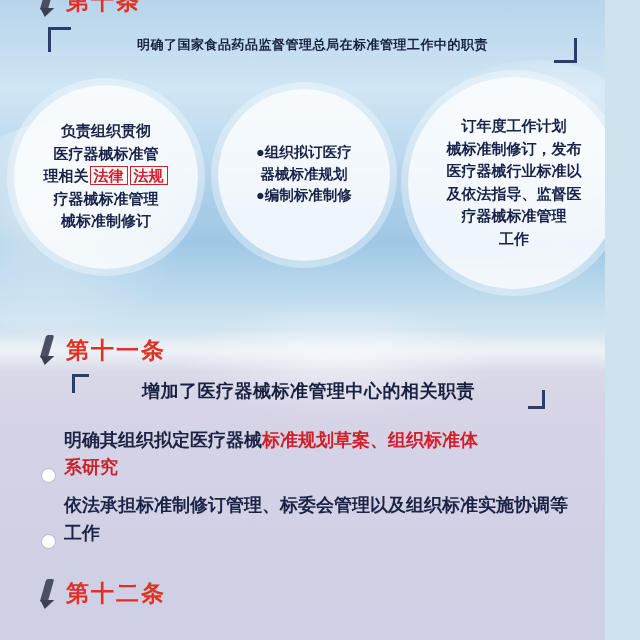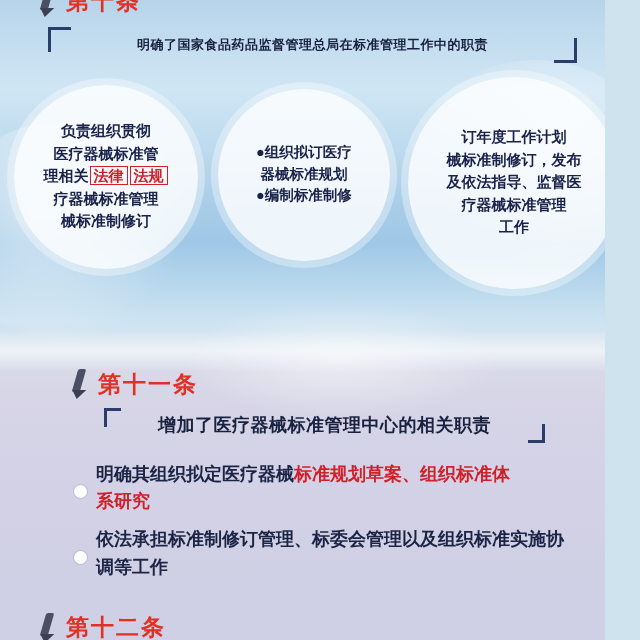--- a/index.html
+++ b/index.html
@@ -178,42 +178,41 @@
     border: 1px solid #d0202a;
     padding: 0 3px;
     margin: 0 1px;
   }
   
   .bullets {
     margin: 18px 34px 0 42px;
   }
   .bullet-row {
     display: flex;
-    align-items: center;
+    align-items: flex-end;
     margin-bottom: 10px;
   }
   .dot {
     width: 13px;
     height: 13px;
     border-radius: 50%;
     background: #ffffff;
     flex: 0 0 auto;
     margin-top: 6px;
     margin-right: 9px;
     box-shadow: 0 0 0 1px rgba(120,130,170,0.25);
   }
   .bullet-text {
     color: #1b2444;
     font-size: 18px;
     line-height: 1.55;
     font-weight: bold;
   }
   .sec2 {
-    margin-top: 72px;
-    padding-left: 32px;
+    margin-top: 38px;
   }
   .sec3 {
     margin-top: 30px;
   }
   .divider-glow {
     position: absolute;
     left: 0; right: 0;
     top: 330px;
     height: 42px;
     background: linear-gradient(180deg, rgba(255,255,255,0.0), rgba(255,255,255,0.55), rgba(255,255,255,0.0));
@@ -259,20 +258,21 @@
           <div>●组织拟订医疗</div>
           <div>器械标准规划</div>
           <div>●编制标准制修</div>
         </div>
       </div>
 
       <div class="circle c3">
         <div class="inner">
           <div>订年度工作计划</div>
           <div>械标准制修订，发布</div>
+          <div>医疗器械行业标准以</div>
           <div>及依法指导、监督医</div>
           <div>疗器械标准管理</div>
           <div>工作</div>
         </div>
       </div>
     </div>
   </div>
 
   <div class="section sec2">
     <div class="sec-head">

